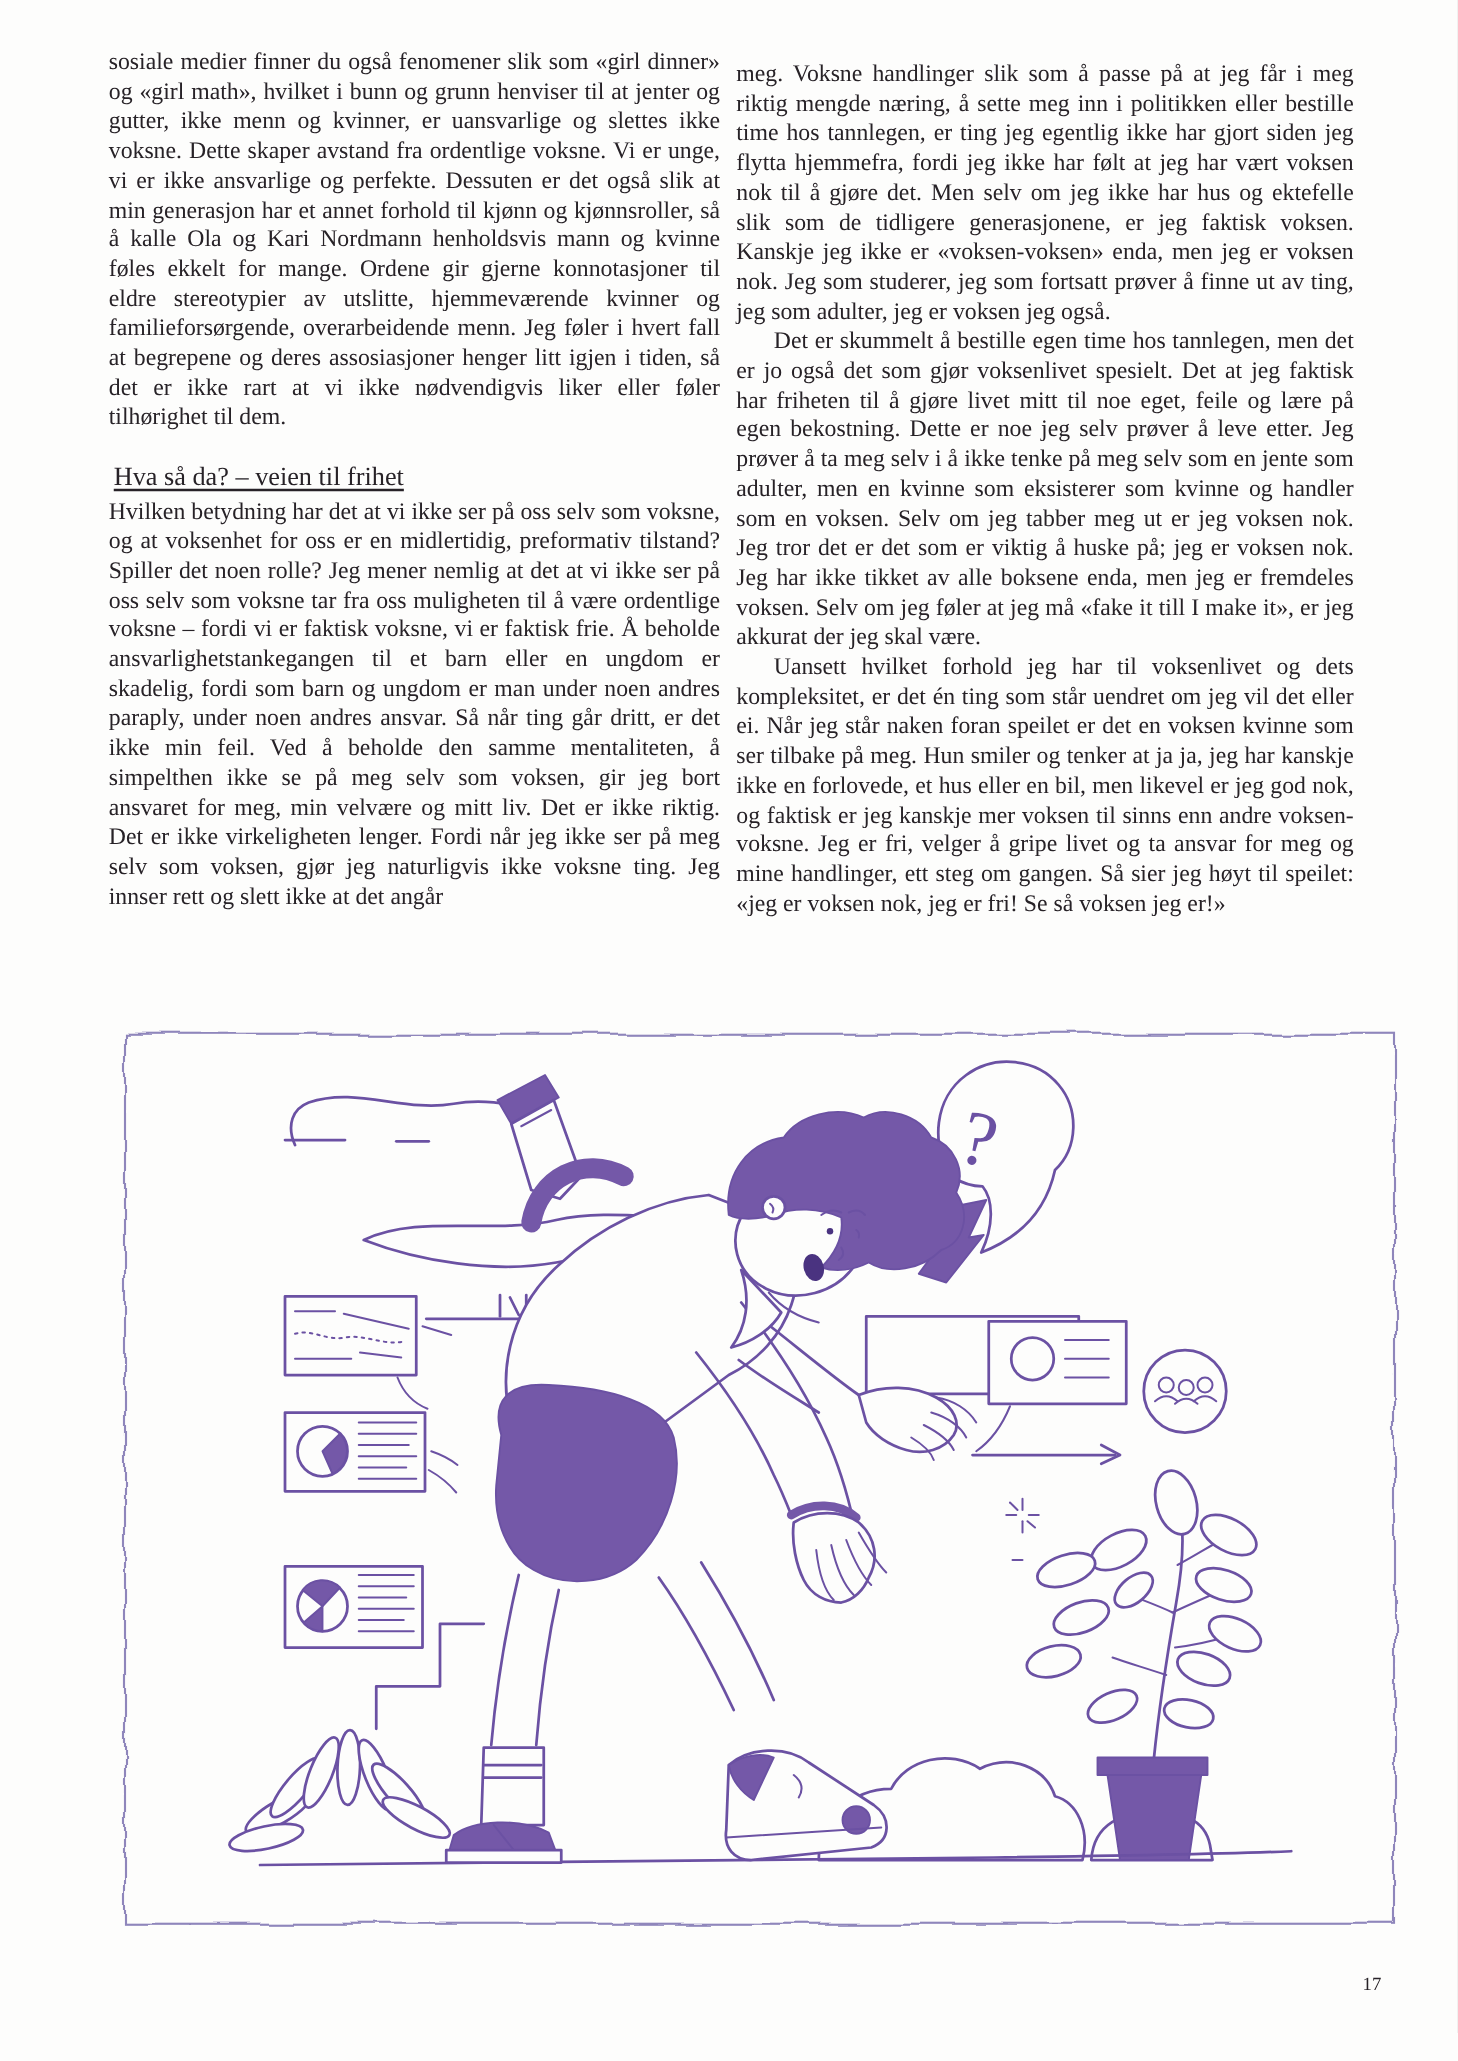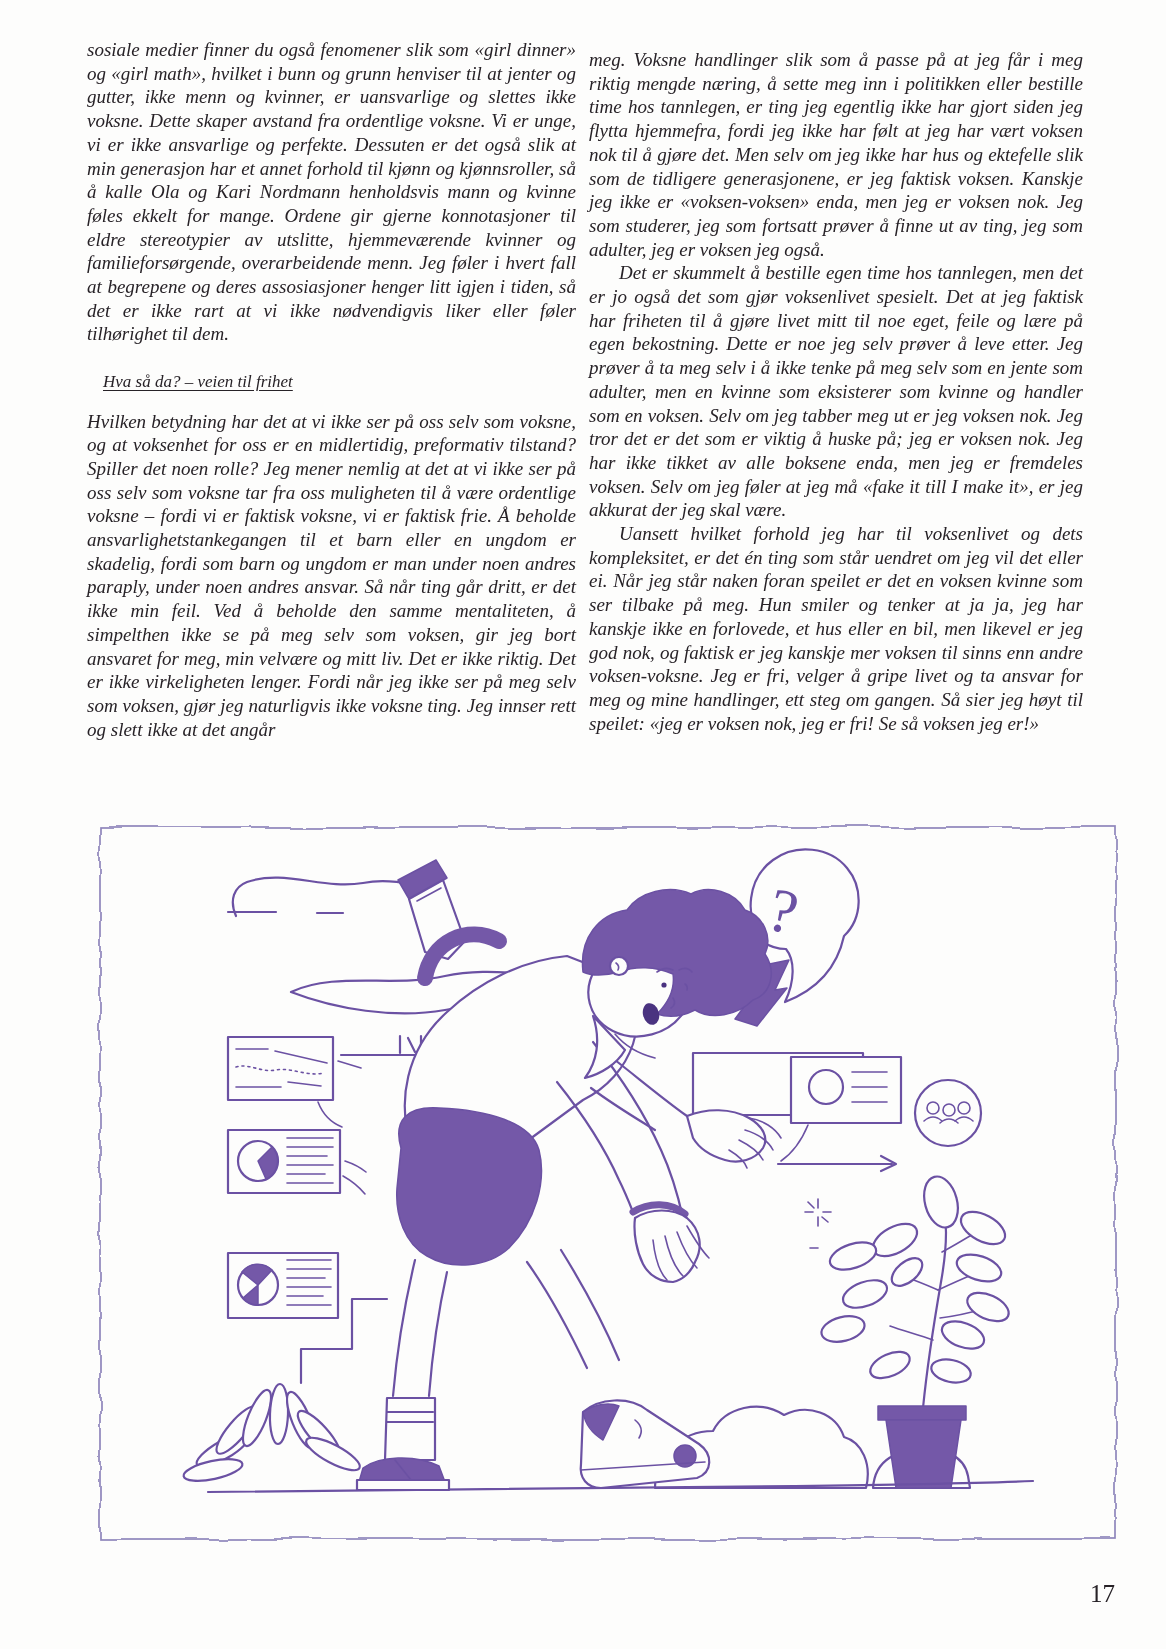--- a/index.html
+++ b/index.html
@@ -9,41 +9,40 @@
     margin:0 auto;
     background:#fdfdfc;
     font-family:"Liberation Serif", serif;
     color:#272227;
     overflow:hidden;
   }
   .col{
     position:absolute;top:38px;
     font-size:19px;line-height:23.7px;
     text-align:justify;
-    font-style:italic;
   }
   .col p{margin:0;}
   .col-left{left:87px;width:489px;}
   .col-right{left:589px;width:494px;margin-top:10px;}
   .subheading{
-    margin:16px;
+    margin:4px;
     margin-top:23.7px;
-    font-size:17px;line-height:23.7px;
+    font-size:21px;line-height:23.7px;
     font-weight:normal;
     text-decoration:underline;
     text-underline-offset:3px;
   }
   .indent{text-indent:30px;}
   .illustration{
     position:absolute;left:95px;top:820px;
     width:1030px;height:726px;
   }
   .page-number{
     position:absolute;left:1090px;top:1580px;
-    font-size:25px;
+    font-size:15px;
   }
   svg .ln{fill:none;stroke:#6B51A3;stroke-width:2.2;stroke-linecap:round;stroke-linejoin:round;}
   svg .ln-thin{fill:none;stroke:#6B51A3;stroke-width:1.6;stroke-linecap:round;stroke-linejoin:round;}
   svg .fill-purple{fill:#7458A8;stroke:#6B51A3;stroke-width:1.5;stroke-linejoin:round;}
   svg .fill-white{fill:#fdfdfc;stroke:#6B51A3;stroke-width:2.2;stroke-linecap:round;stroke-linejoin:round;}
 </style>
 </head>
 <body>
 
 <div class="page">

